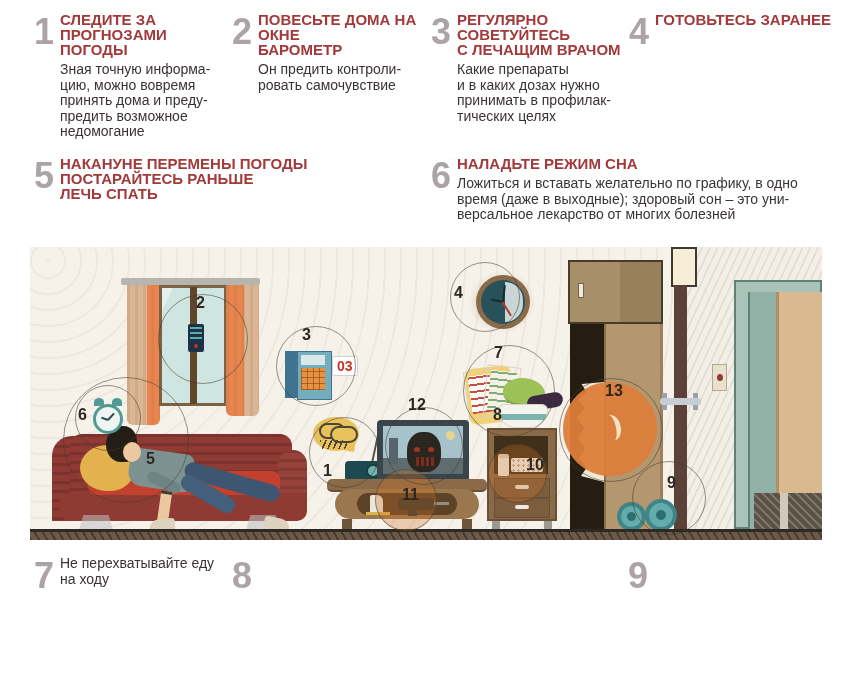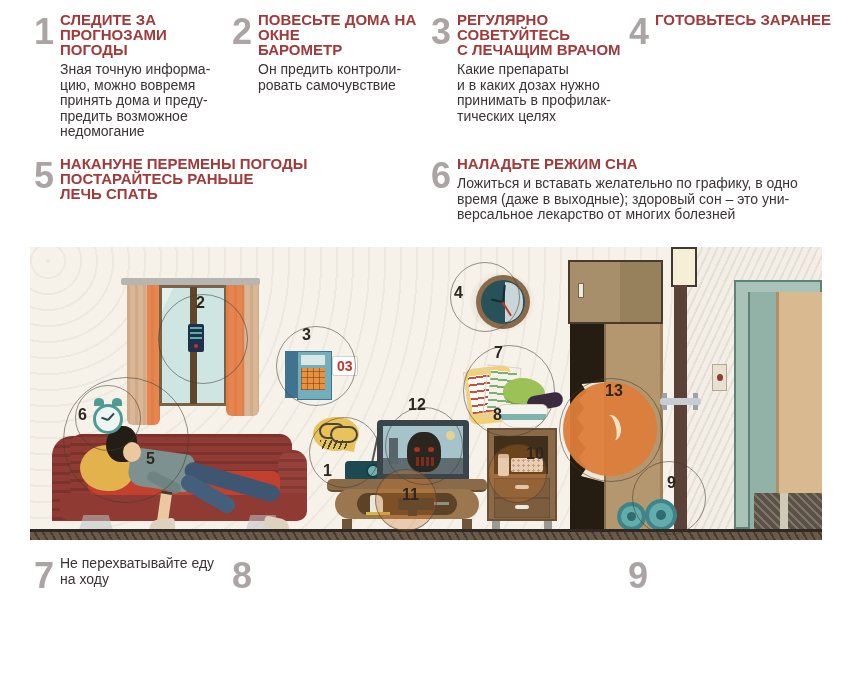--- a/index.html
+++ b/index.html
@@ -295,19 +295,19 @@
 
     <div class="mnum" style="left:293px;top:216px;">1</div>
     <div class="mnum" style="left:166px;top:48px;">2</div>
     <div class="mnum" style="left:272px;top:80px;">3</div>
     <div class="mnum" style="left:424px;top:38px;">4</div>
     <div class="mnum" style="left:116px;top:204px;">5</div>
     <div class="mnum" style="left:48px;top:160px;">6</div>
     <div class="mnum" style="left:464px;top:98px;">7</div>
     <div class="mnum" style="left:463px;top:160px;">8</div>
     <div class="mnum" style="left:637px;top:228px;">9</div>
-    <div class="mnum" style="left:496px;top:199px;">10</div>
+    <div class="mnum" style="left:496px;top:210px;">10</div>
     <div class="mnum" style="left:372px;top:240px;">11</div>
     <div class="mnum" style="left:358px;top:150px;margin-left:20px;">12</div>
     <div class="mnum" style="left:575px;top:136px;">13</div>
   </div>
 
 </div>
 
 </body></html>

